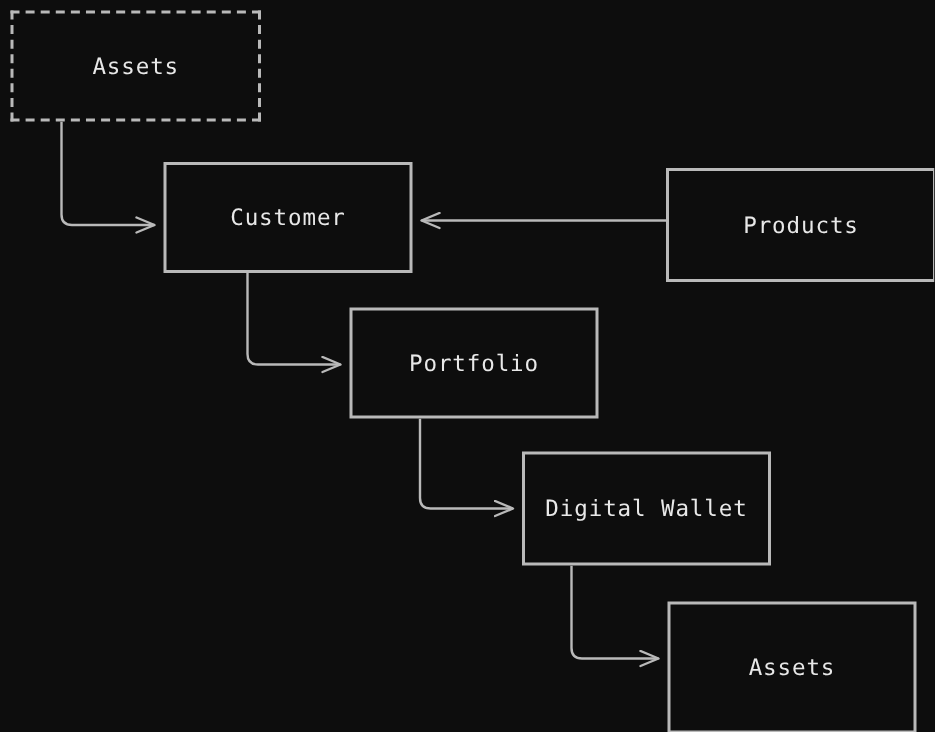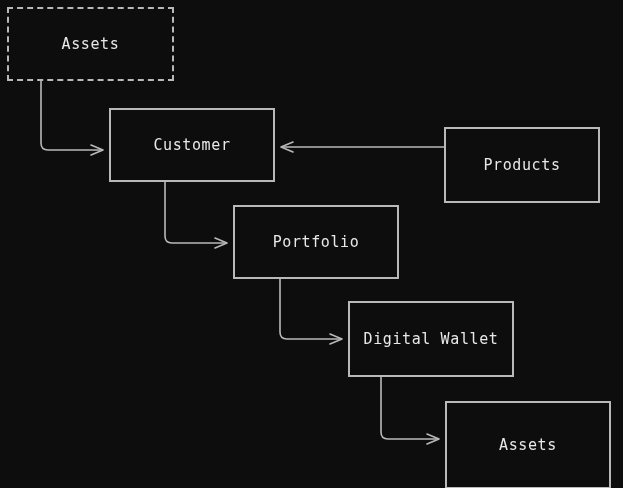--- a/index.html
+++ b/index.html
@@ -66,21 +66,21 @@
   </svg>
 
   <div class="node dashed" style="left:7px; top:7px; width:167px; height:74px;">
     <span class="node-label">Assets</span>
   </div>
 
   <div class="node" style="left:109px; top:108px; width:166px; height:74px;">
     <span class="node-label">Customer</span>
   </div>
 
-  <div class="node" style="left:444px; top:112px; width:156px; height:76px;margin-top:15px;">
+  <div class="node" style="left:444px; top:112px; width:180px; height:76px;">
     <span class="node-label">Products</span>
   </div>
 
   <div class="node" style="left:348px; top:301px; width:166px; height:76px;">
     <span class="node-label">Digital Wallet</span>
   </div>
 
   <div class="node" style="left:233px; top:205px; width:166px; height:74px;">
     <span class="node-label">Portfolio</span>
   </div>

